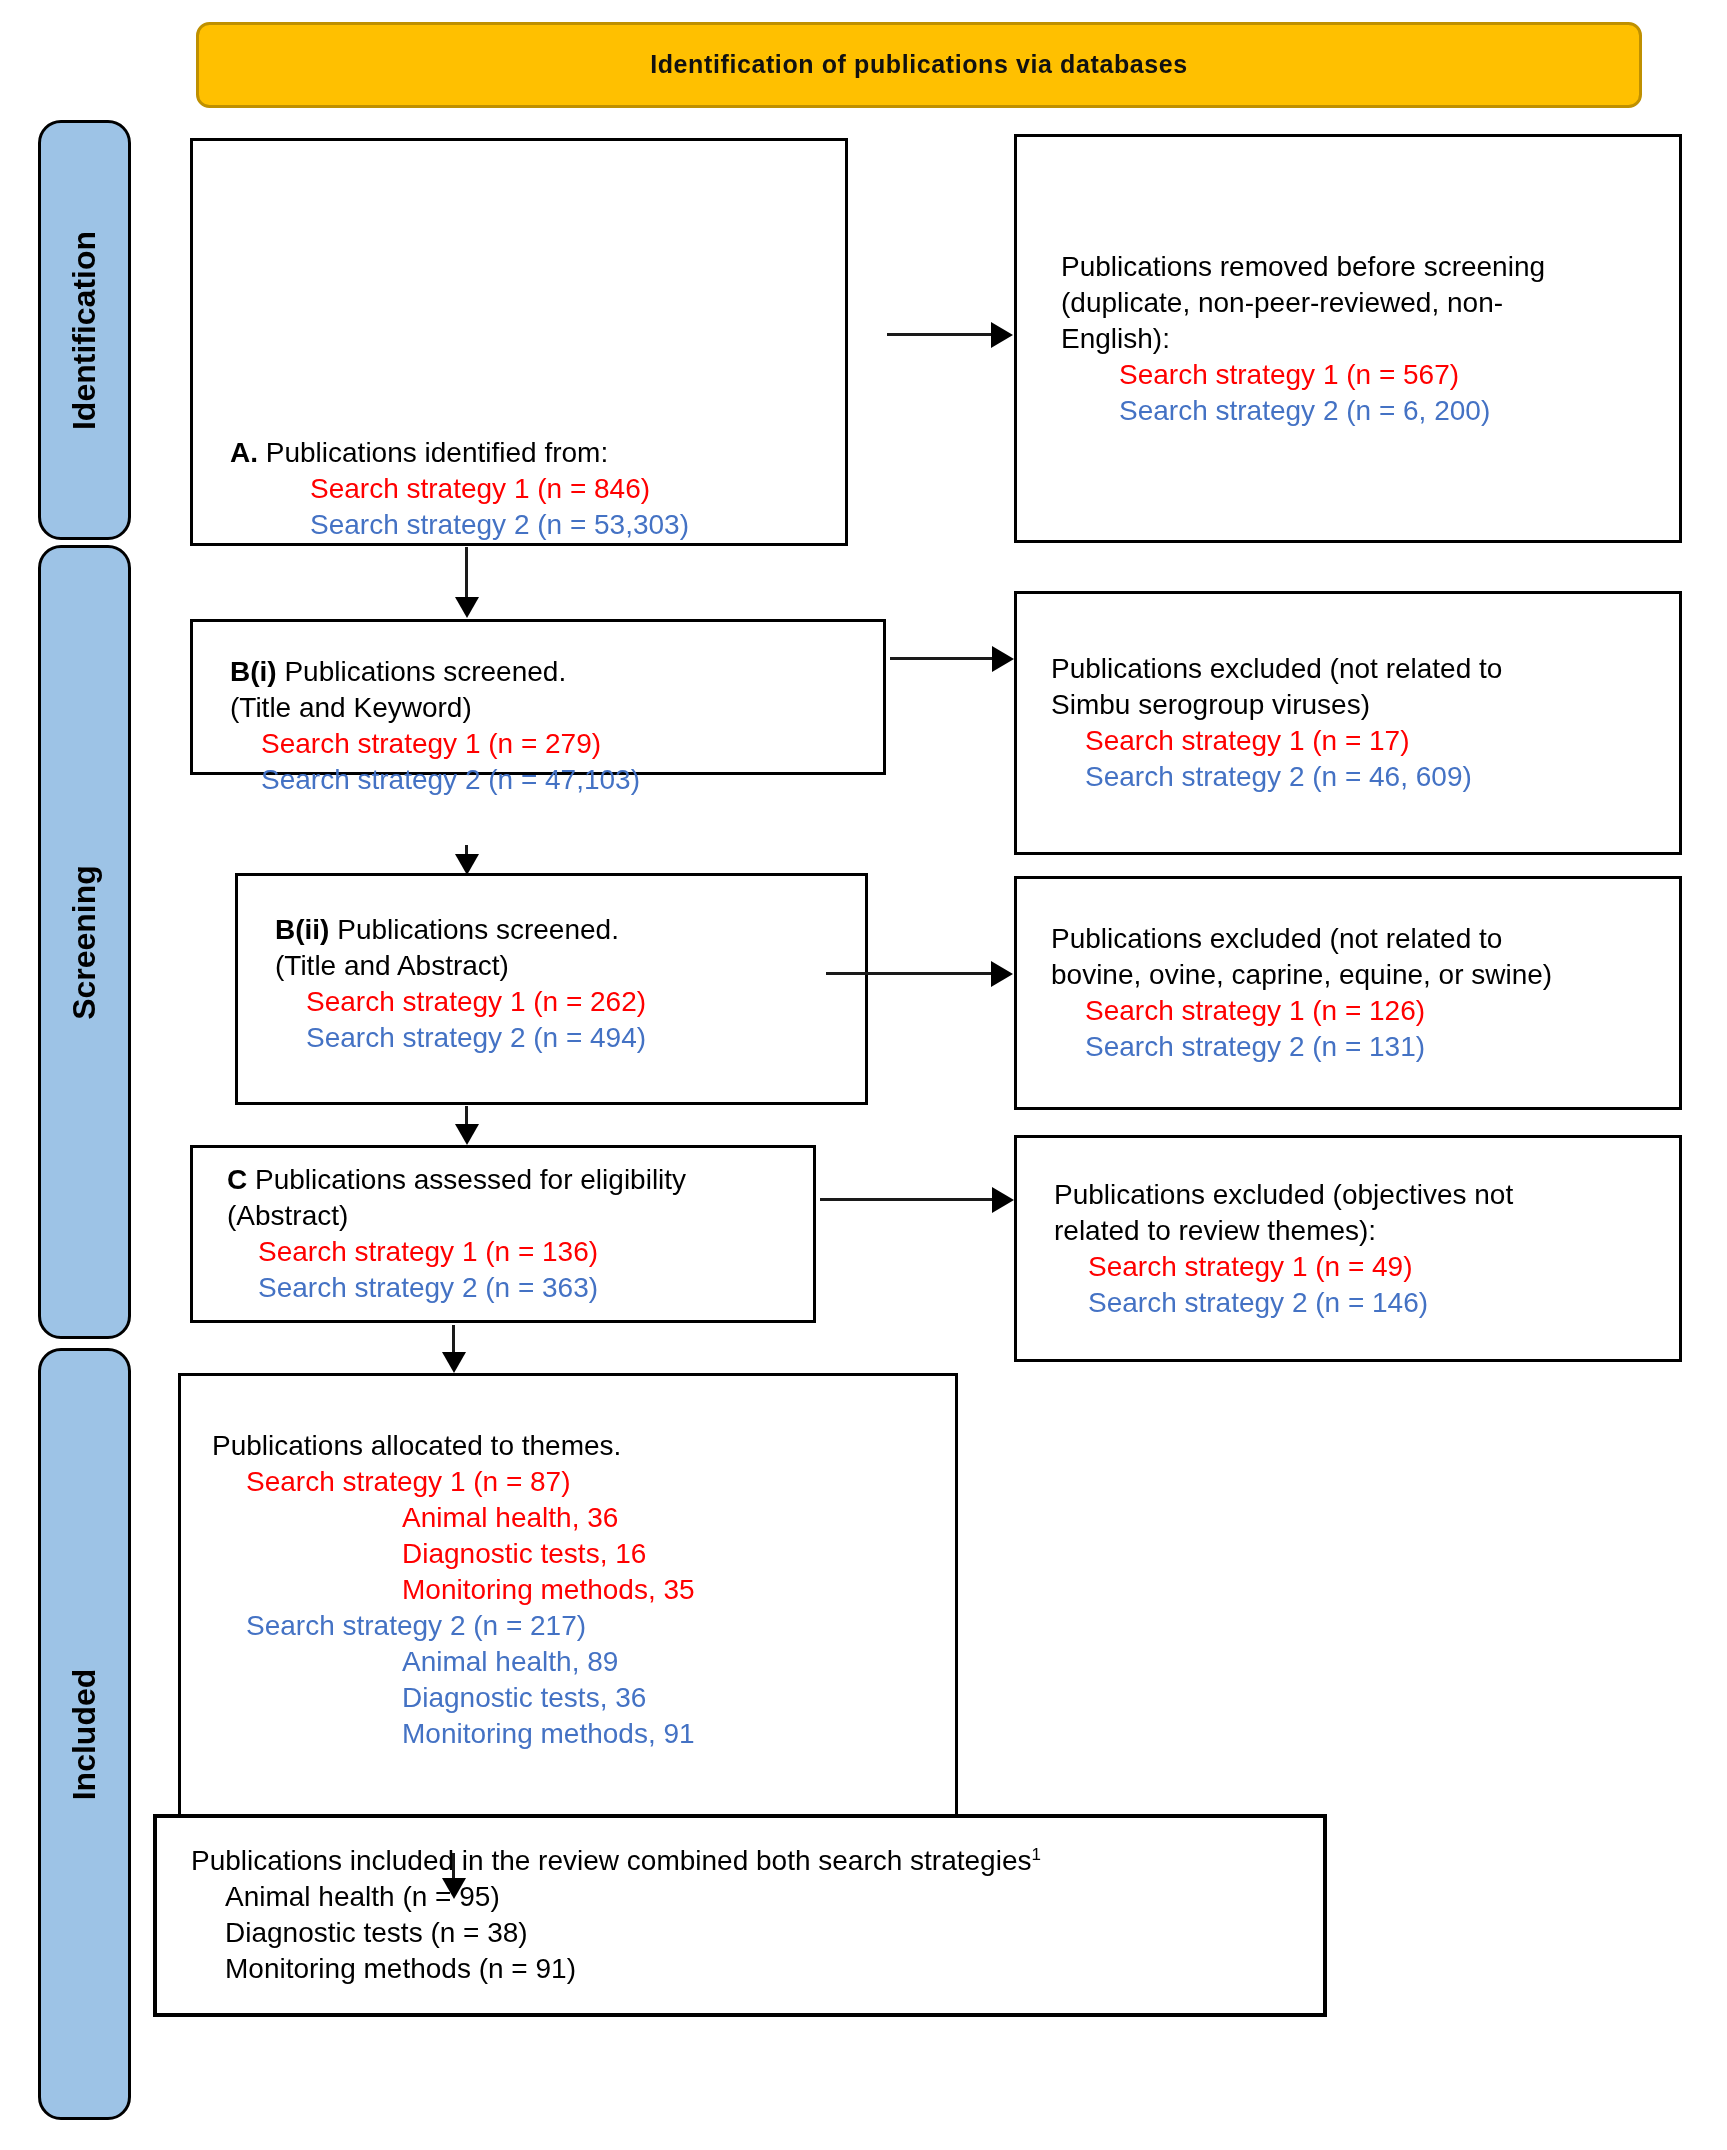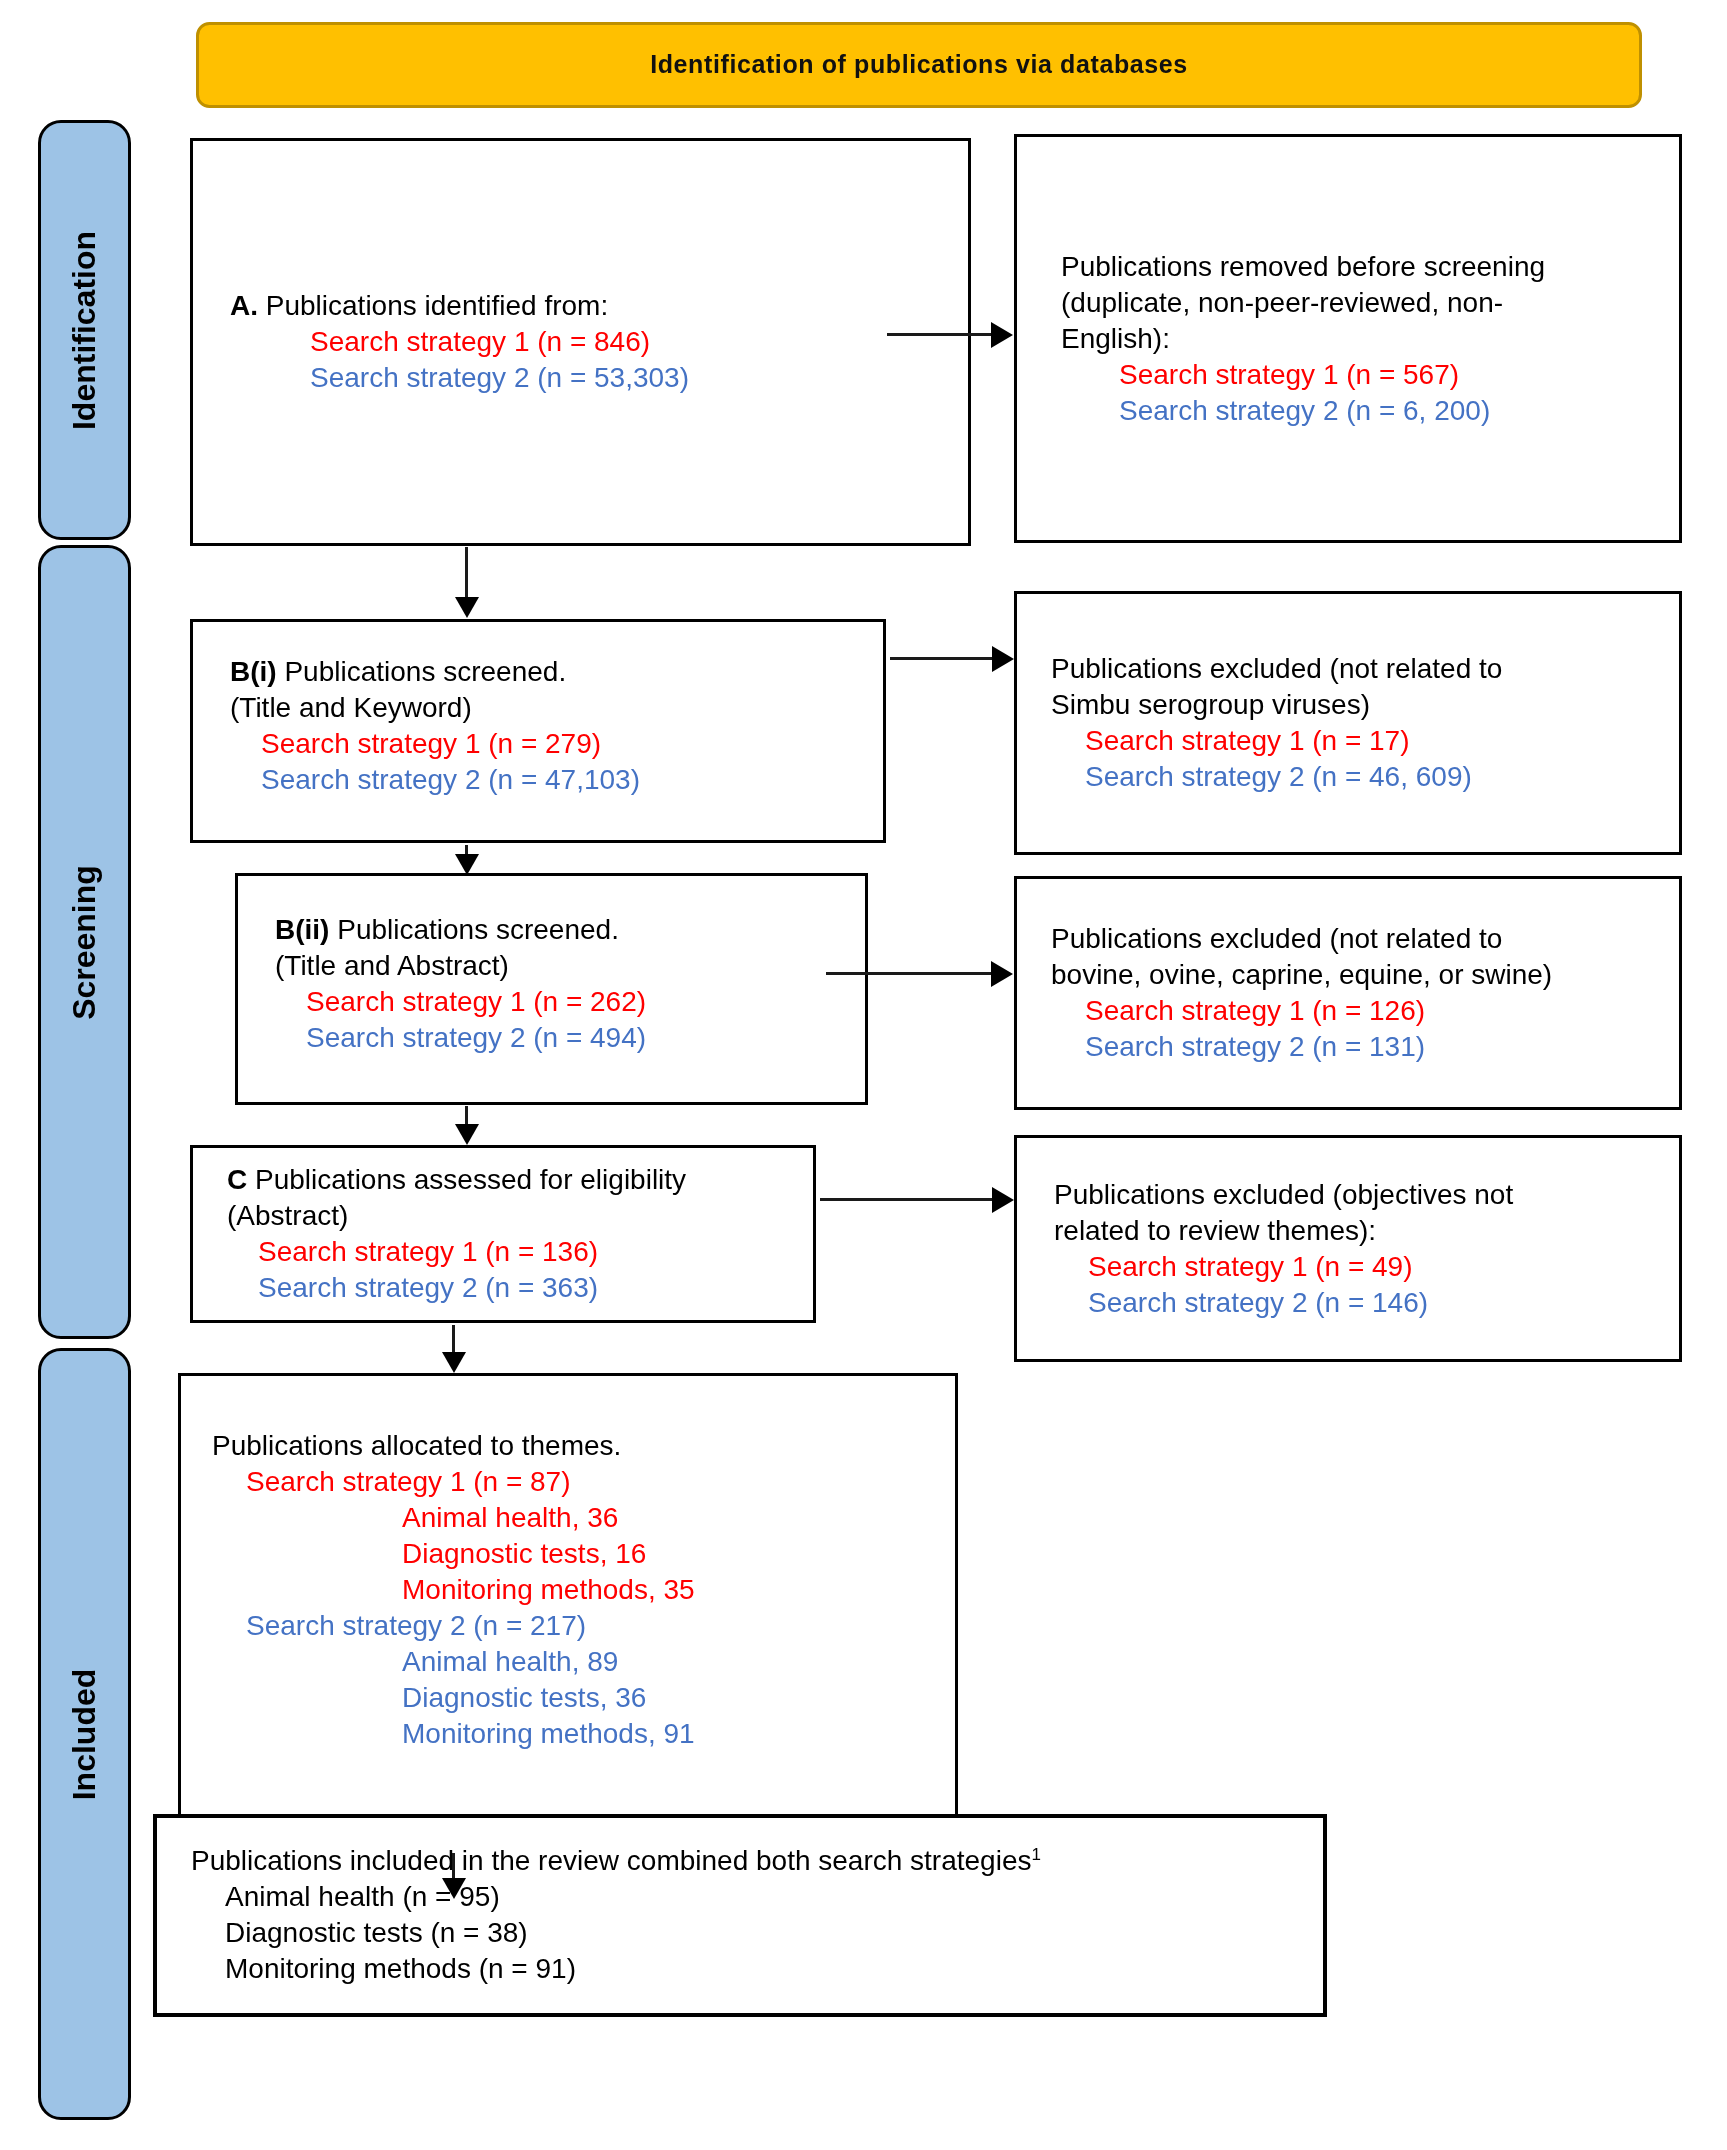--- a/index.html
+++ b/index.html
@@ -67,35 +67,35 @@
   <div class="stage" style="top:120px;height:420px;">
     <span class="stage-label">Identification</span>
   </div>
   <div class="stage" style="top:545px;height:794px;">
     <span class="stage-label">Screening</span>
   </div>
   <div class="stage" style="top:1348px;height:772px;">
     <span class="stage-label">Included</span>
   </div>
 
-  <div class="box vcenter" style="left:190px;top:138px;width:781px;height:408px;padding-left:37px;">
+  <div class="box vcenter" style="left:190px;top:138px;width:658px;height:408px;padding-left:37px;justify-content:flex-end;">
     <div><span class="b">A.</span><span> Publications identified from:</span></div>
     <div class="red ind-130">Search strategy 1 (n = 846)</div>
     <div class="blue ind-130">Search strategy 2 (n = 53,303)</div>
   </div>
 
   <div class="box vcenter" style="left:1014px;top:134px;width:668px;height:409px;padding-left:44px;">
     <div>Publications removed before screening</div>
     <div>(duplicate, non-peer-reviewed, non-</div>
     <div>English):</div>
     <div class="red ind-95">Search strategy 1 (n = 567)</div>
     <div class="blue ind-95">Search strategy 2 (n = 6, 200)</div>
   </div>
 
-  <div class="box" style="left:190px;top:619px;width:696px;height:224px;padding:32px 18.4px 0 37px;">
+  <div class="box" style="left:190px;top:619px;width:696px;height:156px;padding:32px 18.4px 0 37px;">
     <div><span class="b">B(i)</span><span> Publications screened.</span></div>
     <div>(Title and Keyword)</div>
     <div class="red ind-50">Search strategy 1 (n = 279)</div>
     <div class="blue ind-50">Search strategy 2 (n = 47,103)</div>
   </div>
 
   <div class="box vcenter" style="left:1014px;top:591px;width:668px;height:264px;padding-left:34px;">
     <div>Publications excluded (not related to</div>
     <div>Simbu serogroup viruses)</div>
     <div class="red ind-55">Search strategy 1 (n = 17)</div>

